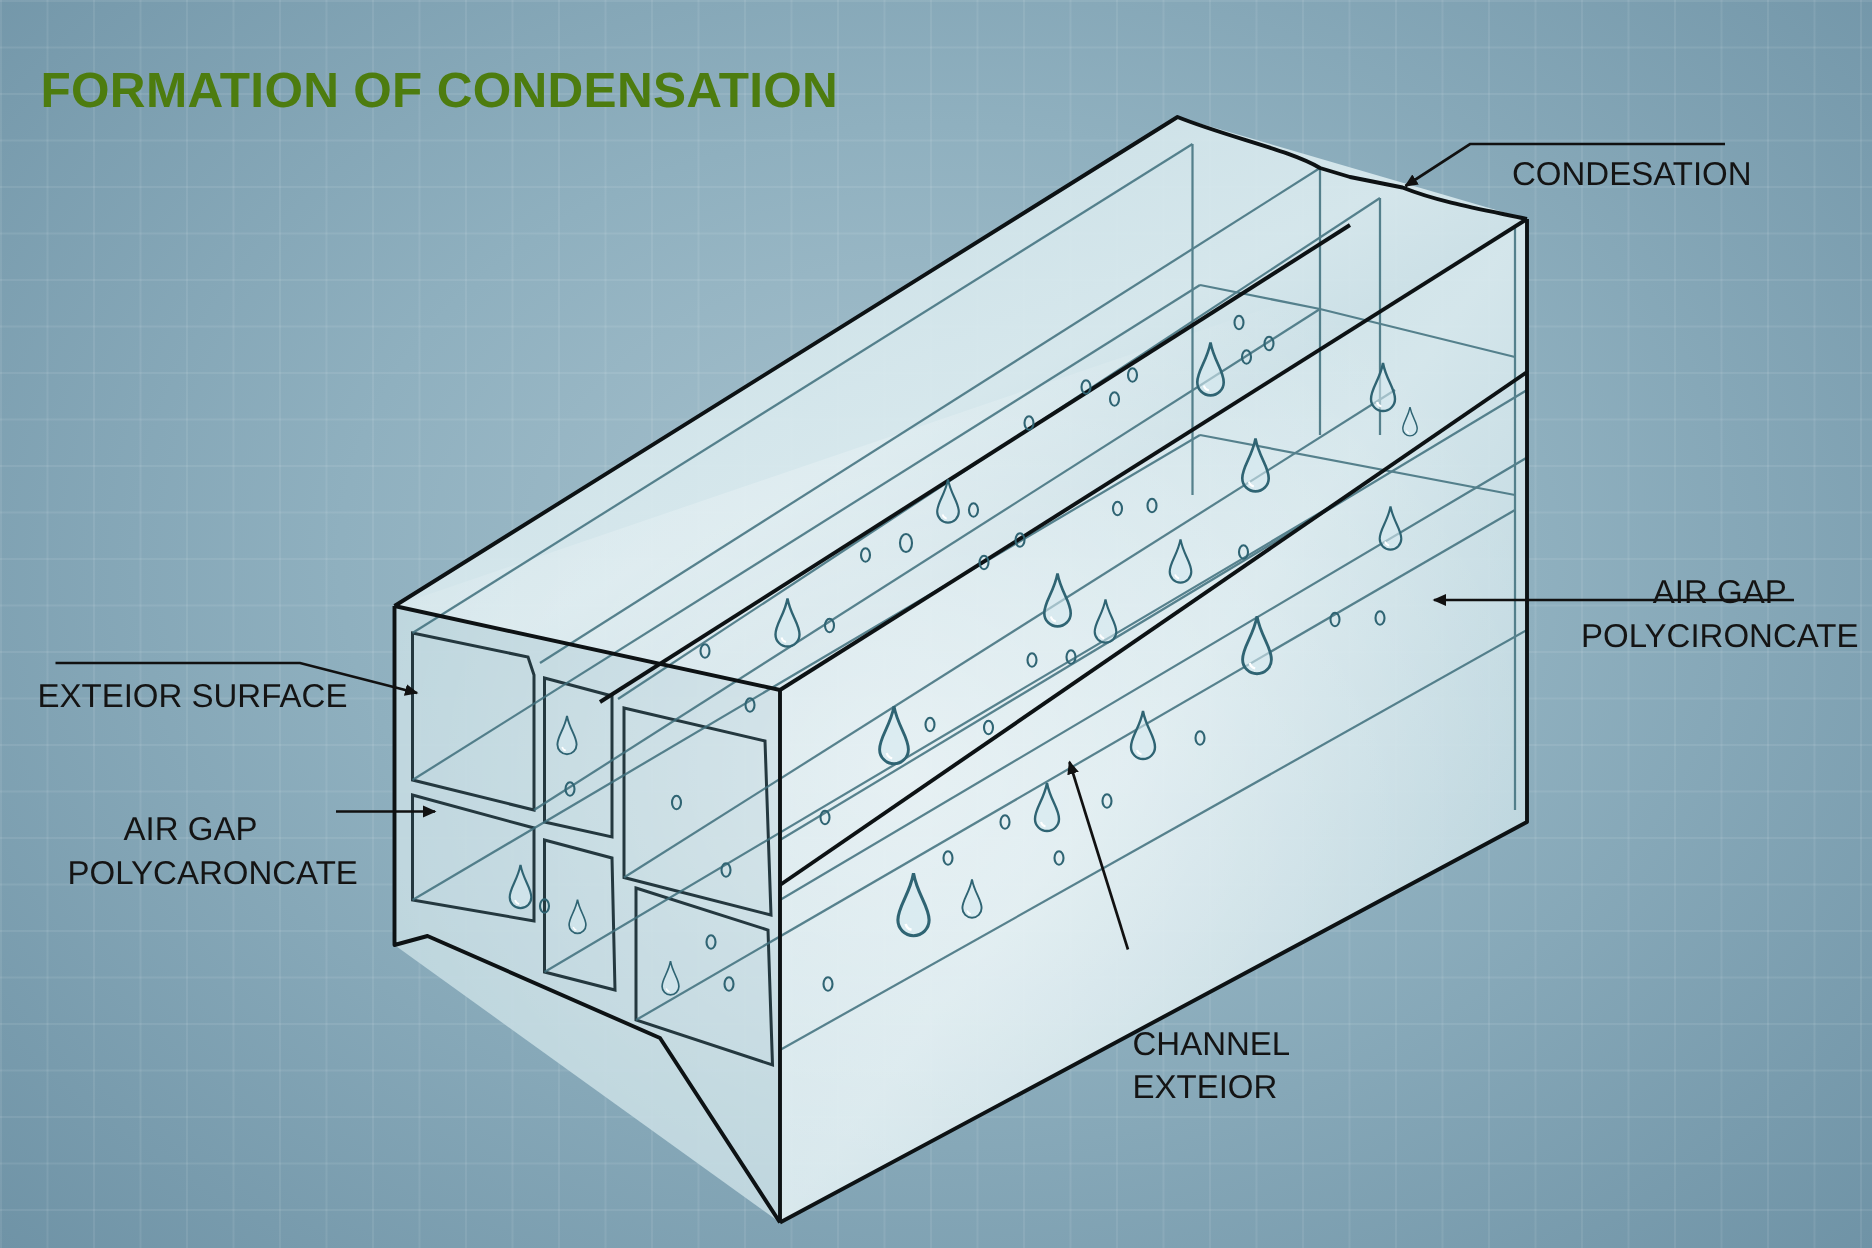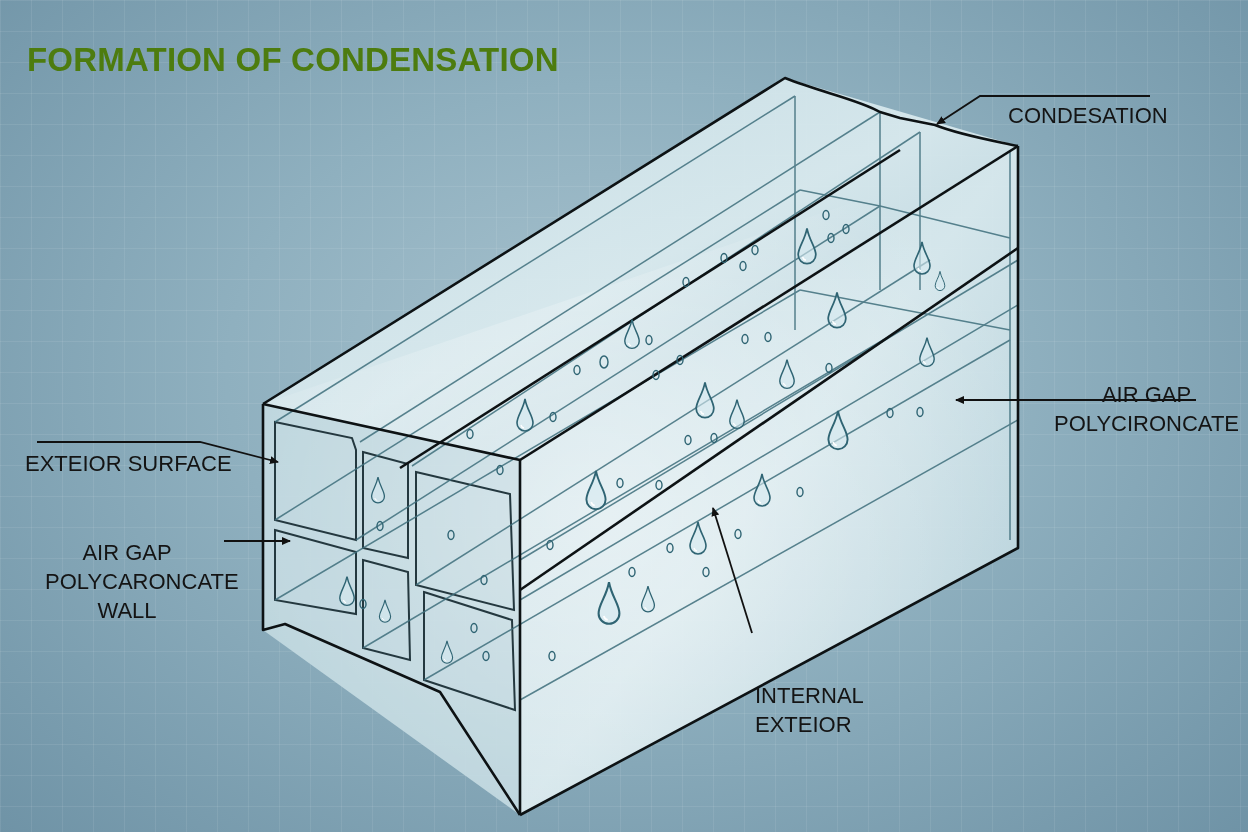--- a/index.html
+++ b/index.html
@@ -180,19 +180,18 @@
 <div class="label" style="left:1054px; top:340px;">
   <div>AIR GAP</div>
   <div>POLYCIRONCATE</div>
 </div>
 
 <div class="label" style="left:25px; top:409px;">EXTEIOR SURFACE</div>
 
 <div class="label" style="left:45px; top:498px; width:164px;">
   <div>AIR GAP</div>
   <div>POLYCARONCATE</div>
-  <div>WALL</div>
 </div>
 
 <div class="label" style="left:755px; top:641px; text-align:left;">
-  <div>INTERNAL</div>
+  <div>CHANNEL</div>
   <div>EXTEIOR</div>
 </div>
 
 </body></html>

